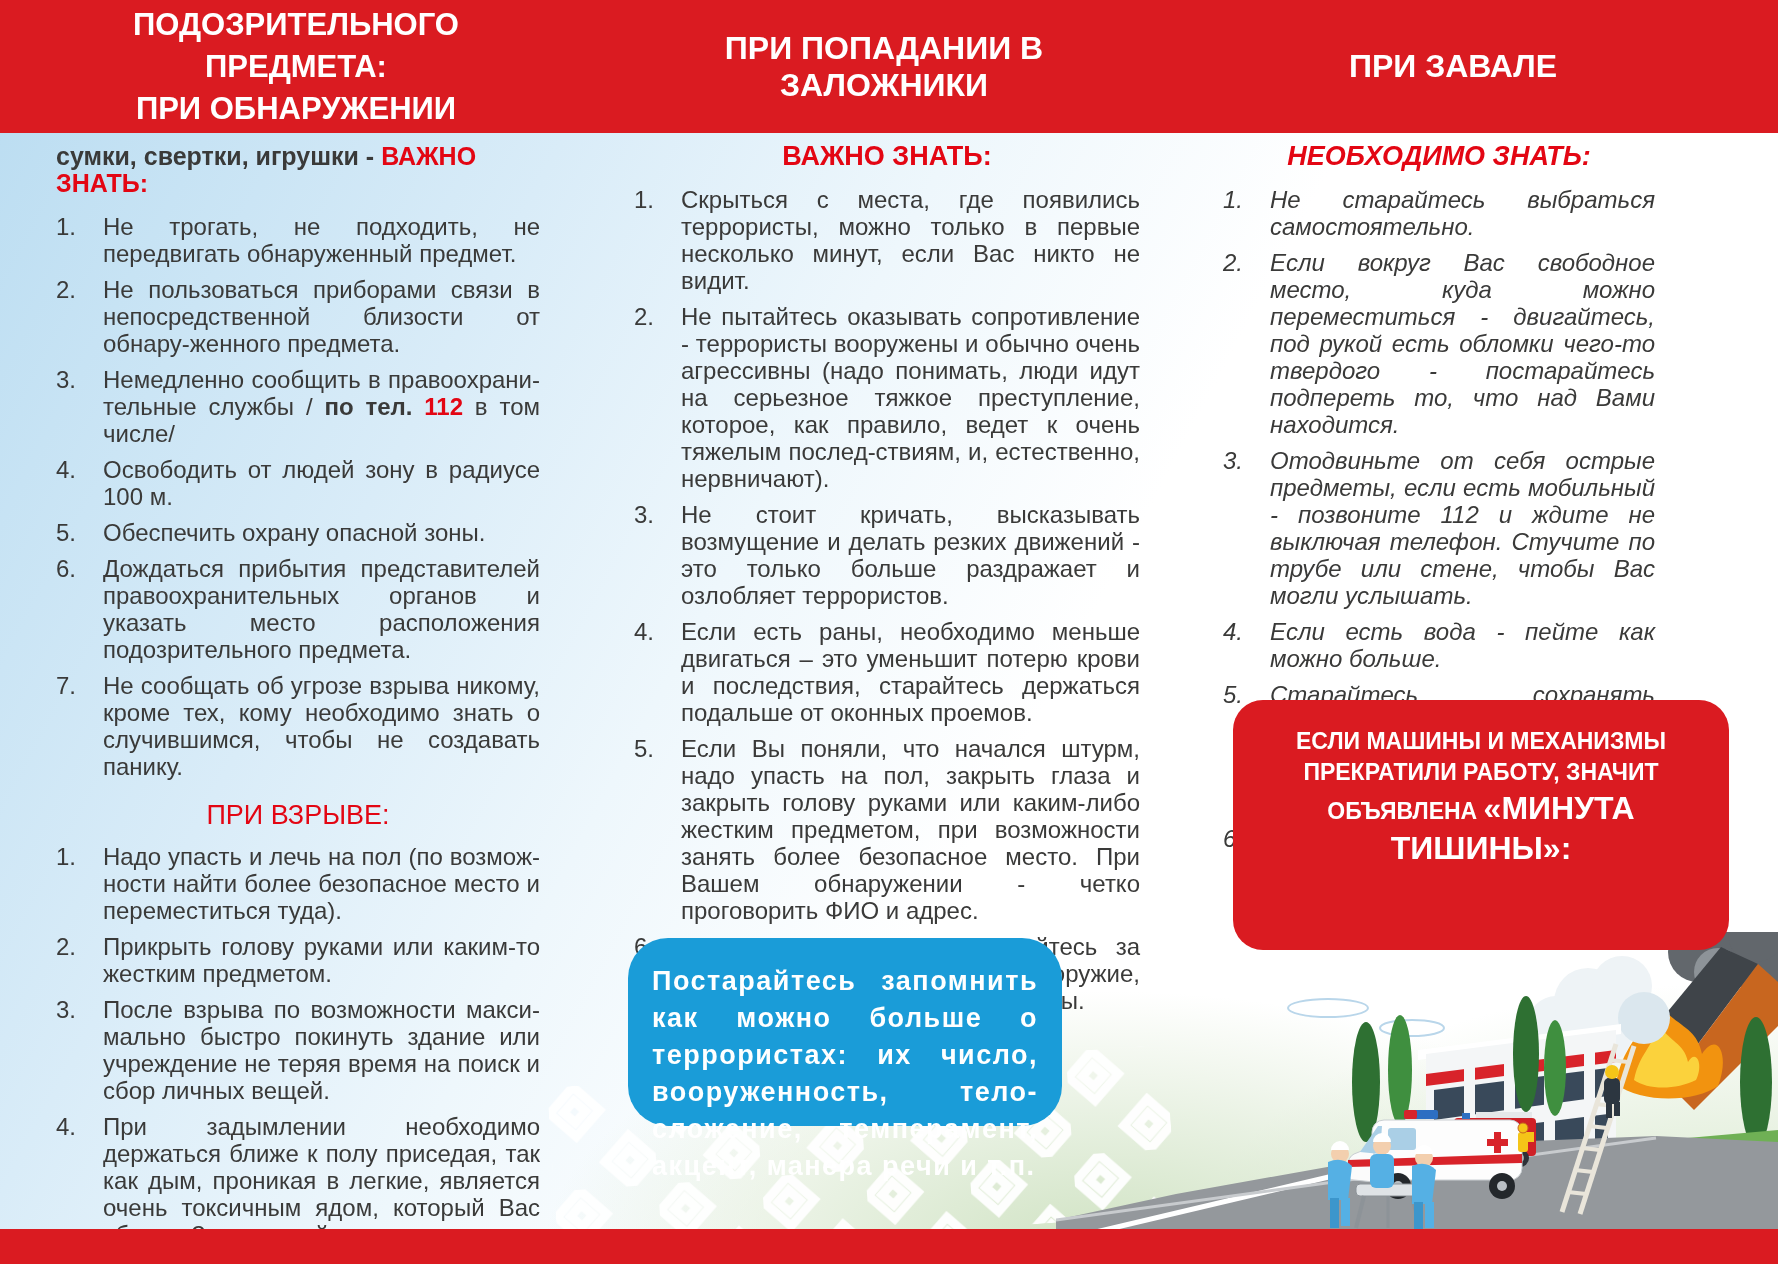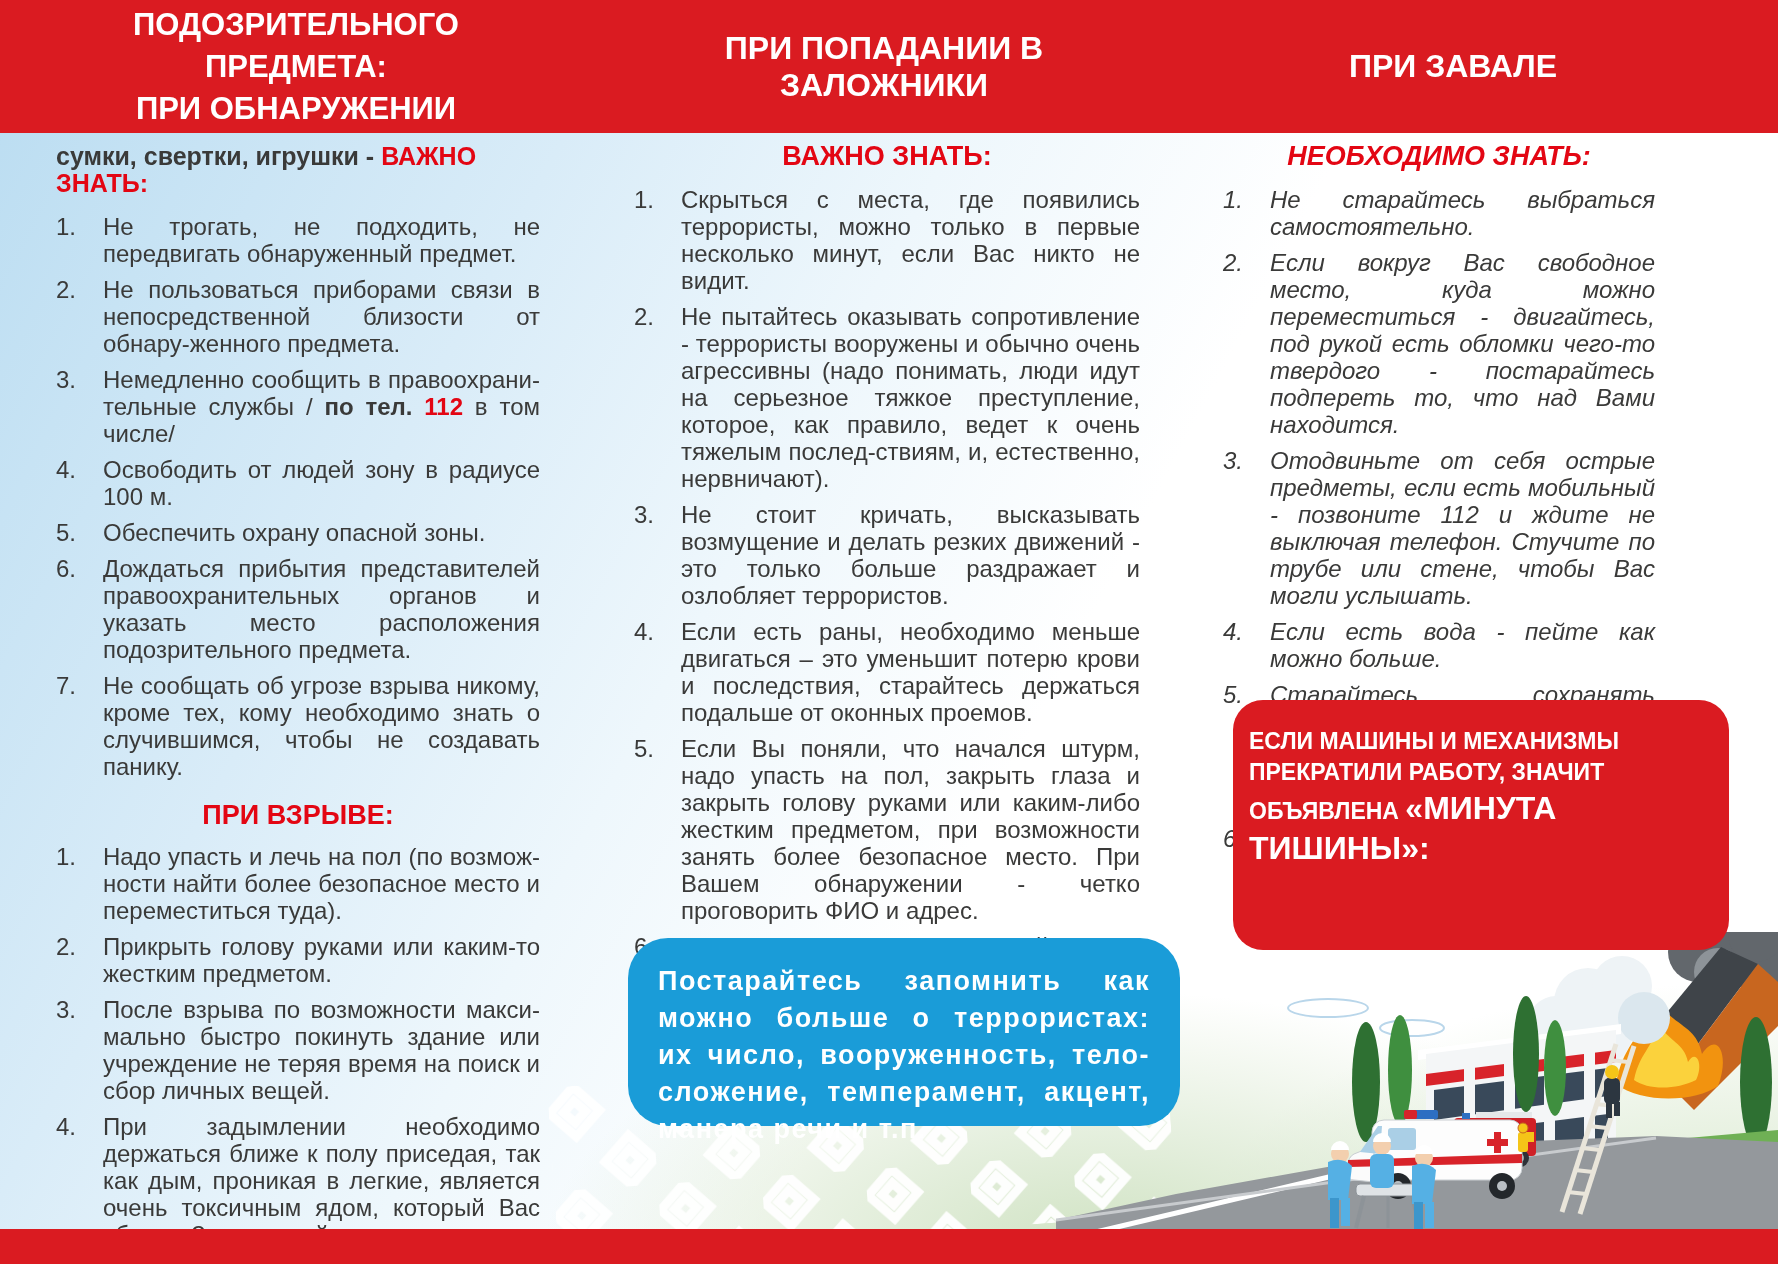--- a/index.html
+++ b/index.html
@@ -20,33 +20,33 @@
   .bt-mid{left:624px;width:520px;font-size:32px;}
   .bt-right{left:1213px;width:480px;font-size:32px;}
   .col{position:absolute;z-index:4;font-size:24px;line-height:27px;}
   .col-left{left:56px;top:143px;width:484px;}
   .col-mid{left:634px;top:143px;width:506px;}
   .col-right{left:1223px;top:143px;width:432px;font-style:italic;}
   .note{font-weight:bold;font-size:25px;margin:0 0 16px 0;}
   .red{color:#e30613;}
   .bold{font-weight:bold;}
   .subhead{font-weight:bold;font-size:27px;color:#e30613;text-align:center;margin:0 0 16px 0;}
-  .midhead{font-weight:bold;font-size:27px;color:#e30613;text-align:center;margin:22px 0 14px 0;}
+  .midhead{font-weight:normal;font-size:27px;color:#e30613;text-align:center;margin:22px 0 14px 0;}
   ol.num{list-style:none;counter-reset:n;margin:0;padding:0;}
   ol.num li{counter-increment:n;position:relative;padding-left:47px;margin-bottom:9px;text-align:justify;}
   ol.num li::before{content:counter(n) ".";position:absolute;left:0;top:0;}
   .bluebox{
-    position:absolute;left:628px;top:938px;width:552px;height:188px;z-index:4;
-    background:#1a9cd8;border-radius:40px;box-sizing:border-box;padding:25px 30px;
+    position:absolute;left:628px;top:938px;width:434px;height:188px;z-index:4;
+    background:#1a9cd8;border-radius:40px;box-sizing:border-box;padding:25px 24px;
     color:#fff;font-weight:bold;font-size:27px;line-height:37px;letter-spacing:1.5px;text-align:justify;
   }
   .redbox{
     position:absolute;left:1233px;top:700px;width:496px;min-height:250px;z-index:4;
     background:#da1b21;border-radius:30px;box-sizing:border-box;padding:26px 16px 22px 16px;
-    color:#fff;font-weight:bold;
+    color:#fff;font-weight:bold;text-align:center;
   }
   .redbox p{margin:0;font-size:23px;line-height:31px;}
   .redbox p + p{margin-top:12px;}
   .redbox .big{font-size:32px;line-height:40px;}
   .ornament{position:absolute;left:552px;top:1066px;z-index:1;}
   .scene{position:absolute;left:1056px;top:932px;z-index:2;}
 </style>
 </head>
 <body>
 

